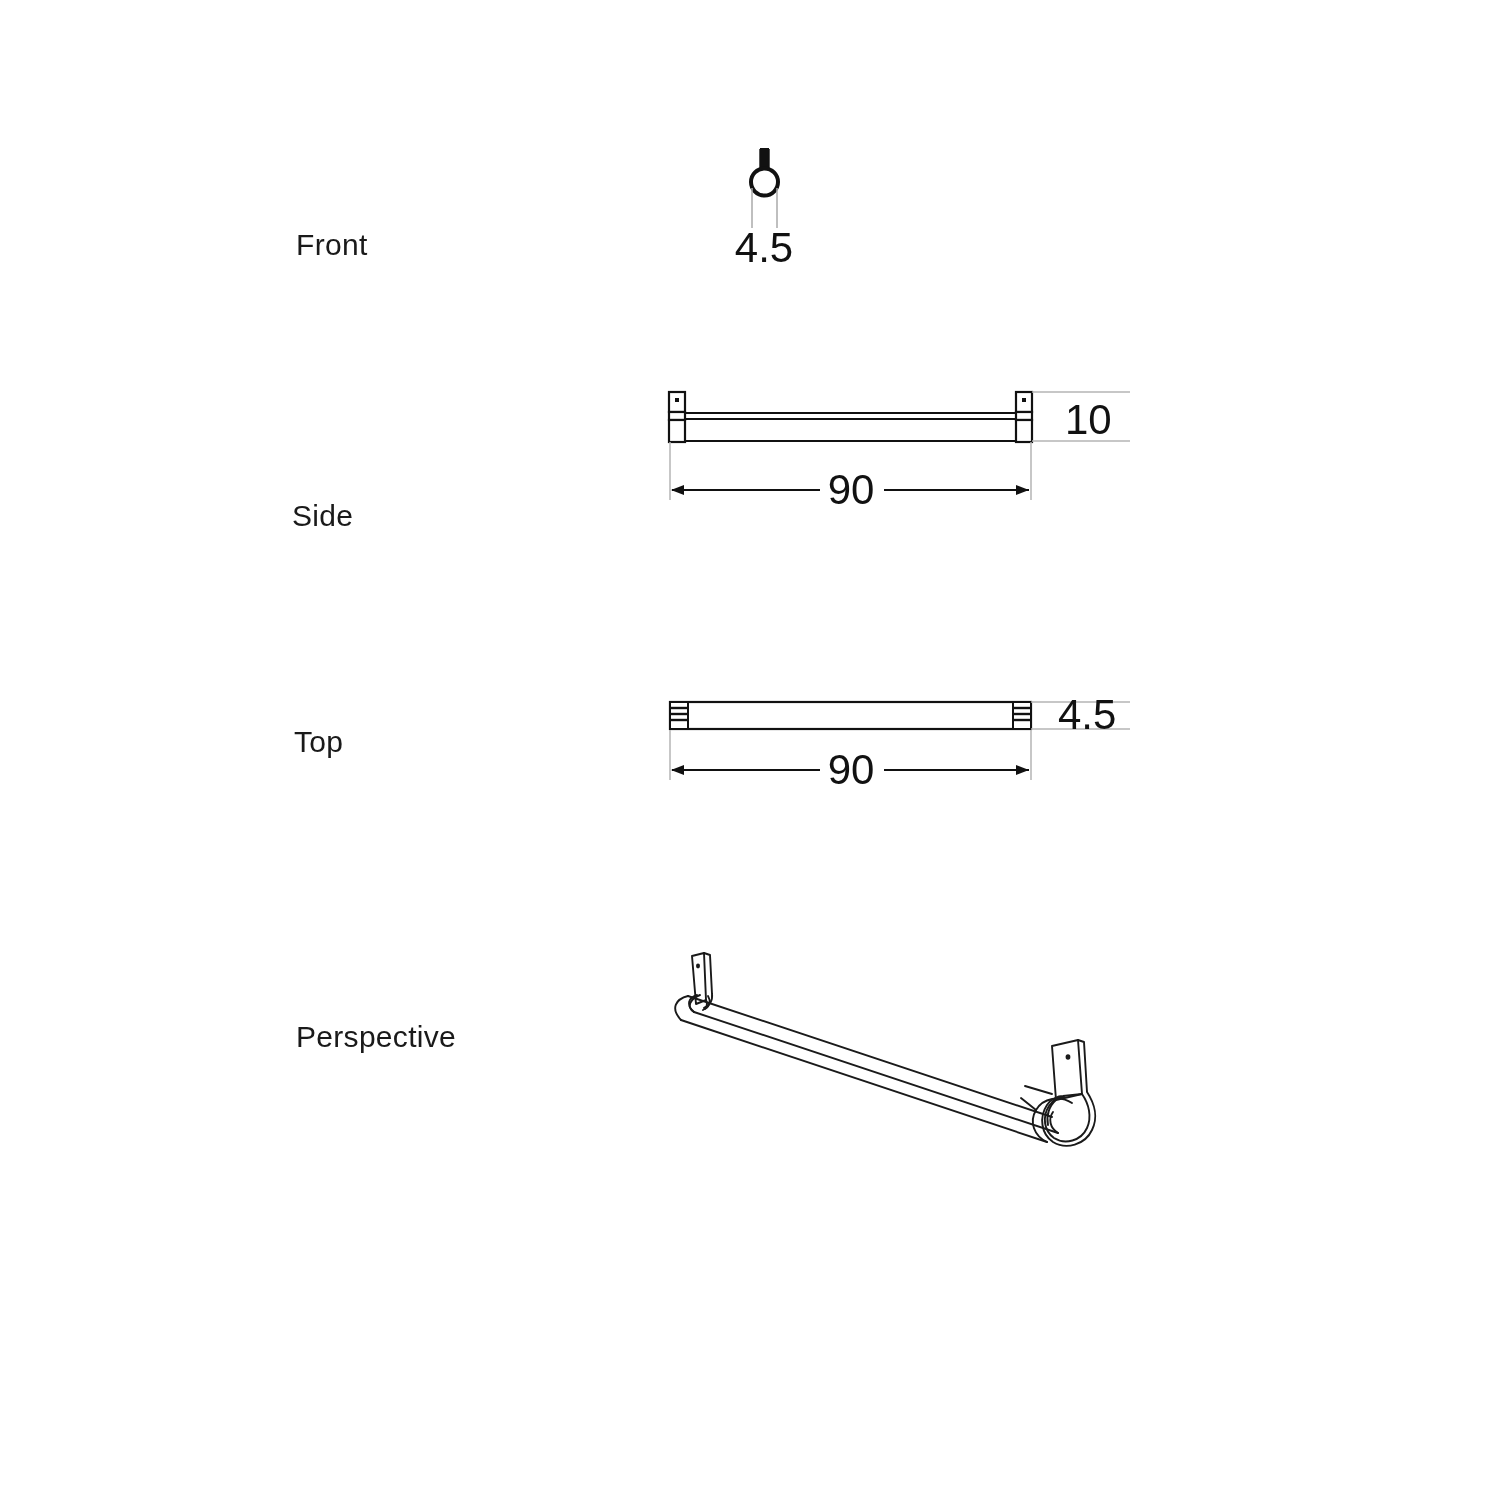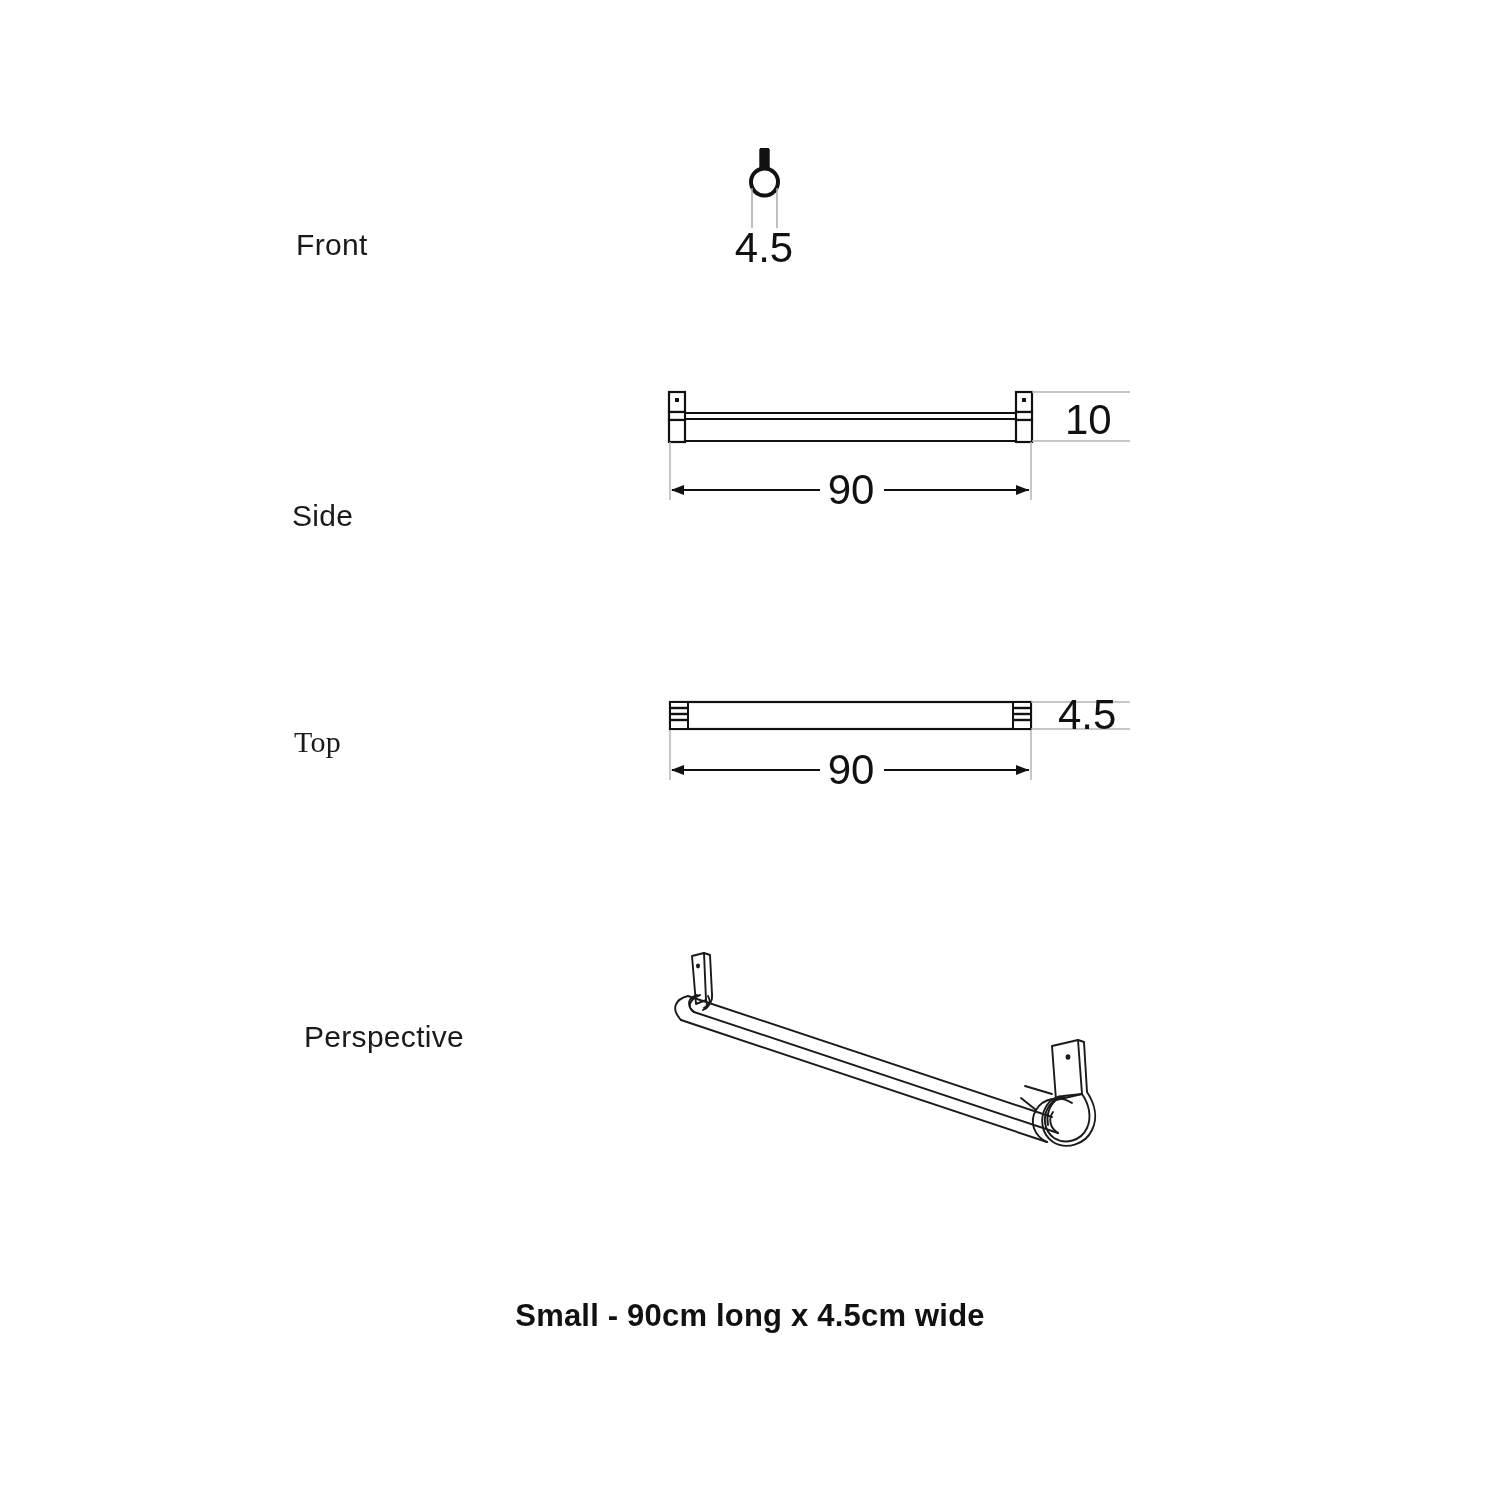--- a/index.html
+++ b/index.html
@@ -19,22 +19,22 @@
     position: absolute;
     font-family: "Liberation Sans", sans-serif;
     font-size: 30px;
     font-weight: 400;
     color: #1a1a1a;
     letter-spacing: 0.3px;
     white-space: nowrap;
   }
   #label-front      { left: 296px; top: 210px; margin-top: 18px; }
   #label-side       { left: 292px; top: 455px; margin-top: 44px; }
-  #label-top        { left: 294px; top: 725px; font-family: Liberation Serif, serif; }
-  #label-perspective{ left: 296px; top: 1020px; margin-left: 8px; }
+  #label-top        { left: 294px; top: 725px; }
+  #label-perspective{ left: 296px; top: 1020px; }
 
   .drawing-svg {
     position: absolute;
     left: 0;
     top: 0;
     width: 1500px;
     height: 1500px;
     pointer-events: none;
   }
   .caption {
@@ -179,15 +179,14 @@
                C1044,1131 1042,1117 1049,1106
                C1053,1100 1059,1097 1064,1097"></path>
       <path d="M1056,1100 C1049,1106 1046,1116 1048,1125"></path>
 
       <path d="M1021,1098 L1036,1110"></path>
       <path d="M1025,1086 L1052,1094"></path>
     </g>
 
   </svg>
 
-  <div class="caption">Small - 90cm long x 4.5cm wide</div>
 
 </div>
 
 </body></html>

